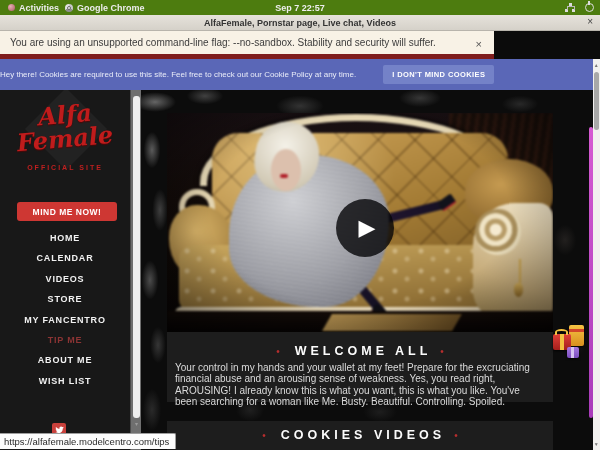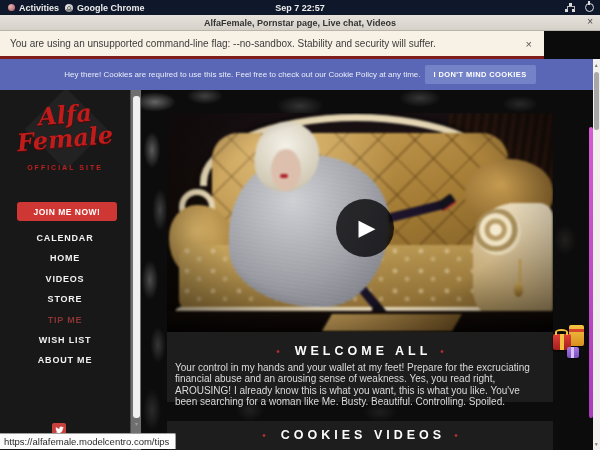--- a/index.html
+++ b/index.html
@@ -1,20 +1,20 @@
 <!DOCTYPE html>
 <html><head>
 <meta charset="utf-8">
 <style>
   html,body{margin:0;padding:0;background:#000;}
   #screen{position:relative;width:600px;height:450px;overflow:hidden;
     font-family:"Liberation Sans",sans-serif;background:#0b0b0b;}
 
   
-  .gnome-bar{position:absolute;left:0;top:0;width:600px;height:15px;background:#0f172a;
+  .gnome-bar{position:absolute;left:0;top:0;width:600px;height:15px;background:#4d7c0f;
     color:#eee;font-size:9px;z-index:60;}
   .gb-left{position:absolute;left:8px;top:0;height:15px;display:flex;align-items:center;gap:6px;}
   .gb-item{display:flex;align-items:center;gap:4px;font-weight:bold;color:#ececec;}
   .dot-icon{width:7px;height:7px;border-radius:50%;background:radial-gradient(circle at 35% 35%,#e8aeb2,#a85a64);}
   .chrome-icon{width:8px;height:8px;border-radius:50%;
     background:conic-gradient(#c9c9c9 0 120deg,#8f8f8f 0 240deg,#e2e2e2 0 360deg);position:relative;}
   .chrome-icon::after{content:"";position:absolute;left:2px;top:2px;width:4px;height:4px;border-radius:50%;
     background:#f4f4f4;border:1px solid #666;box-sizing:border-box;}
   .gb-clock{position:absolute;left:0;right:0;top:0;height:15px;display:flex;align-items:center;
     justify-content:center;font-weight:bold;pointer-events:none;}
@@ -29,29 +29,29 @@
   .power-icon{width:9px;height:9px;border:1.3px solid #ddd;border-radius:50%;position:relative;box-sizing:border-box;}
   .power-icon::after{content:"";position:absolute;left:2.4px;top:-3px;width:1.4px;height:4px;background:#ddd;}
 
   
   .titlebar{position:absolute;left:0;top:15px;width:600px;height:16px;
     background:linear-gradient(#e6e2db,#d5d1c9);border-bottom:1px solid #b8b4ac;box-sizing:border-box;
     display:flex;align-items:center;justify-content:center;font-size:9px;font-weight:bold;color:#333;z-index:59;}
   .titlebar .close{position:absolute;right:7px;top:1px;font-size:10px;color:#444;font-weight:normal;cursor:default;}
 
   
-  .notifbar{position:absolute;left:0;top:31px;width:544px;height:28px;background:#f8f2e6;
-    border-bottom:3px solid #7f1d1d;box-sizing:border-box;display:flex;align-items:center;z-index:58;
+  .notifbar{position:absolute;left:0;top:31px;width:494px;height:28px;background:#f8f2e6;
+    border-bottom:5px solid #7f1d1d;box-sizing:border-box;display:flex;align-items:center;z-index:58;
     font-size:10px;color:#3c3c3c;}
   .notifbar .msg{margin-left:10px;}
   .notifbar .close{position:absolute;right:12px;top:7px;font-size:11px;color:#555;}
 
   
   .cookiebar{position:absolute;left:0;top:59px;width:600px;height:31px;background:#5a67b7;z-index:40;
-    display:flex;align-items:center;justify-content:center;gap:4px;}
+    display:flex;align-items:center;gap:27px;}
   .cookiebar .msg{color:#e9ecf8;font-size:8px;}
   .cookie-btn{background:#7482c8;color:#fff;font-size:7.5px;font-weight:bold;letter-spacing:.4px;
     padding:5px 9px;border-radius:2px;white-space:nowrap;}
 
   
   .page-bg{position:absolute;left:0;top:90px;width:593px;height:360px;background:#0c0c0c;}
   .page-bg::before{content:"";position:absolute;inset:0;
     background:
       radial-gradient(ellipse 30px 14px at 155px 12px, rgba(190,190,190,.5), transparent 70%),
       radial-gradient(ellipse 26px 12px at 205px 6px,  rgba(150,150,150,.38), transparent 70%),
@@ -231,29 +231,30 @@
 
   <div class="page-bg"></div>
 
   <div class="sidebar">
     <div class="logo-wrap">
       <div class="logo-diamond"></div>
       <div class="logo-script logo-line1">Alfa</div>
       <div class="logo-script logo-line2">Female</div>
       <div class="official">OFFICIAL SITE</div>
     </div>
-    <div class="join-btn">JOIN ME NOW!</div>
+    <div class="join-btn">MIND ME NOW!</div>
     <div class="menu">
+      <div class="menu-item">HOME</div>
       <div class="menu-item">CALENDAR</div>
-      <div class="menu-item">HOME</div>
       <div class="menu-item">VIDEOS</div>
       <div class="menu-item">STORE</div>
+      <div class="menu-item">MY FANCENTRO</div>
       <div class="menu-item active">TIP ME</div>
+      <div class="menu-item">ABOUT ME</div>
       <div class="menu-item">WISH LIST</div>
-      <div class="menu-item">ABOUT ME</div>
     </div>
     <div class="tw-btn">
       <svg class="tw-bird" viewBox="0 0 24 20">
         <path fill="#ffffff" d="M23 2.5c-.8.4-1.7.6-2.6.8A4.5 4.5 0 0 0 22.4 1c-.9.5-1.9.9-2.9 1.1A4.5 4.5 0 0 0 11.7 6c0 .4 0 .7.1 1A12.8 12.8 0 0 1 2.5 2.3 4.5 4.5 0 0 0 3.9 8.3c-.7 0-1.4-.2-2-.5v.1c0 2.2 1.5 4 3.6 4.4-.4.1-.8.2-1.2.2-.3 0-.6 0-.8-.1.6 1.8 2.2 3.1 4.2 3.1A9 9 0 0 1 1 17.4 12.7 12.7 0 0 0 7.9 19.4c8.3 0 12.8-6.9 12.8-12.8v-.6c.9-.6 1.6-1.4 2.3-2.3z"></path>
       </svg>
     </div>
   </div>
 
   <div class="side-scroll">
     <div class="side-thumb"></div>

